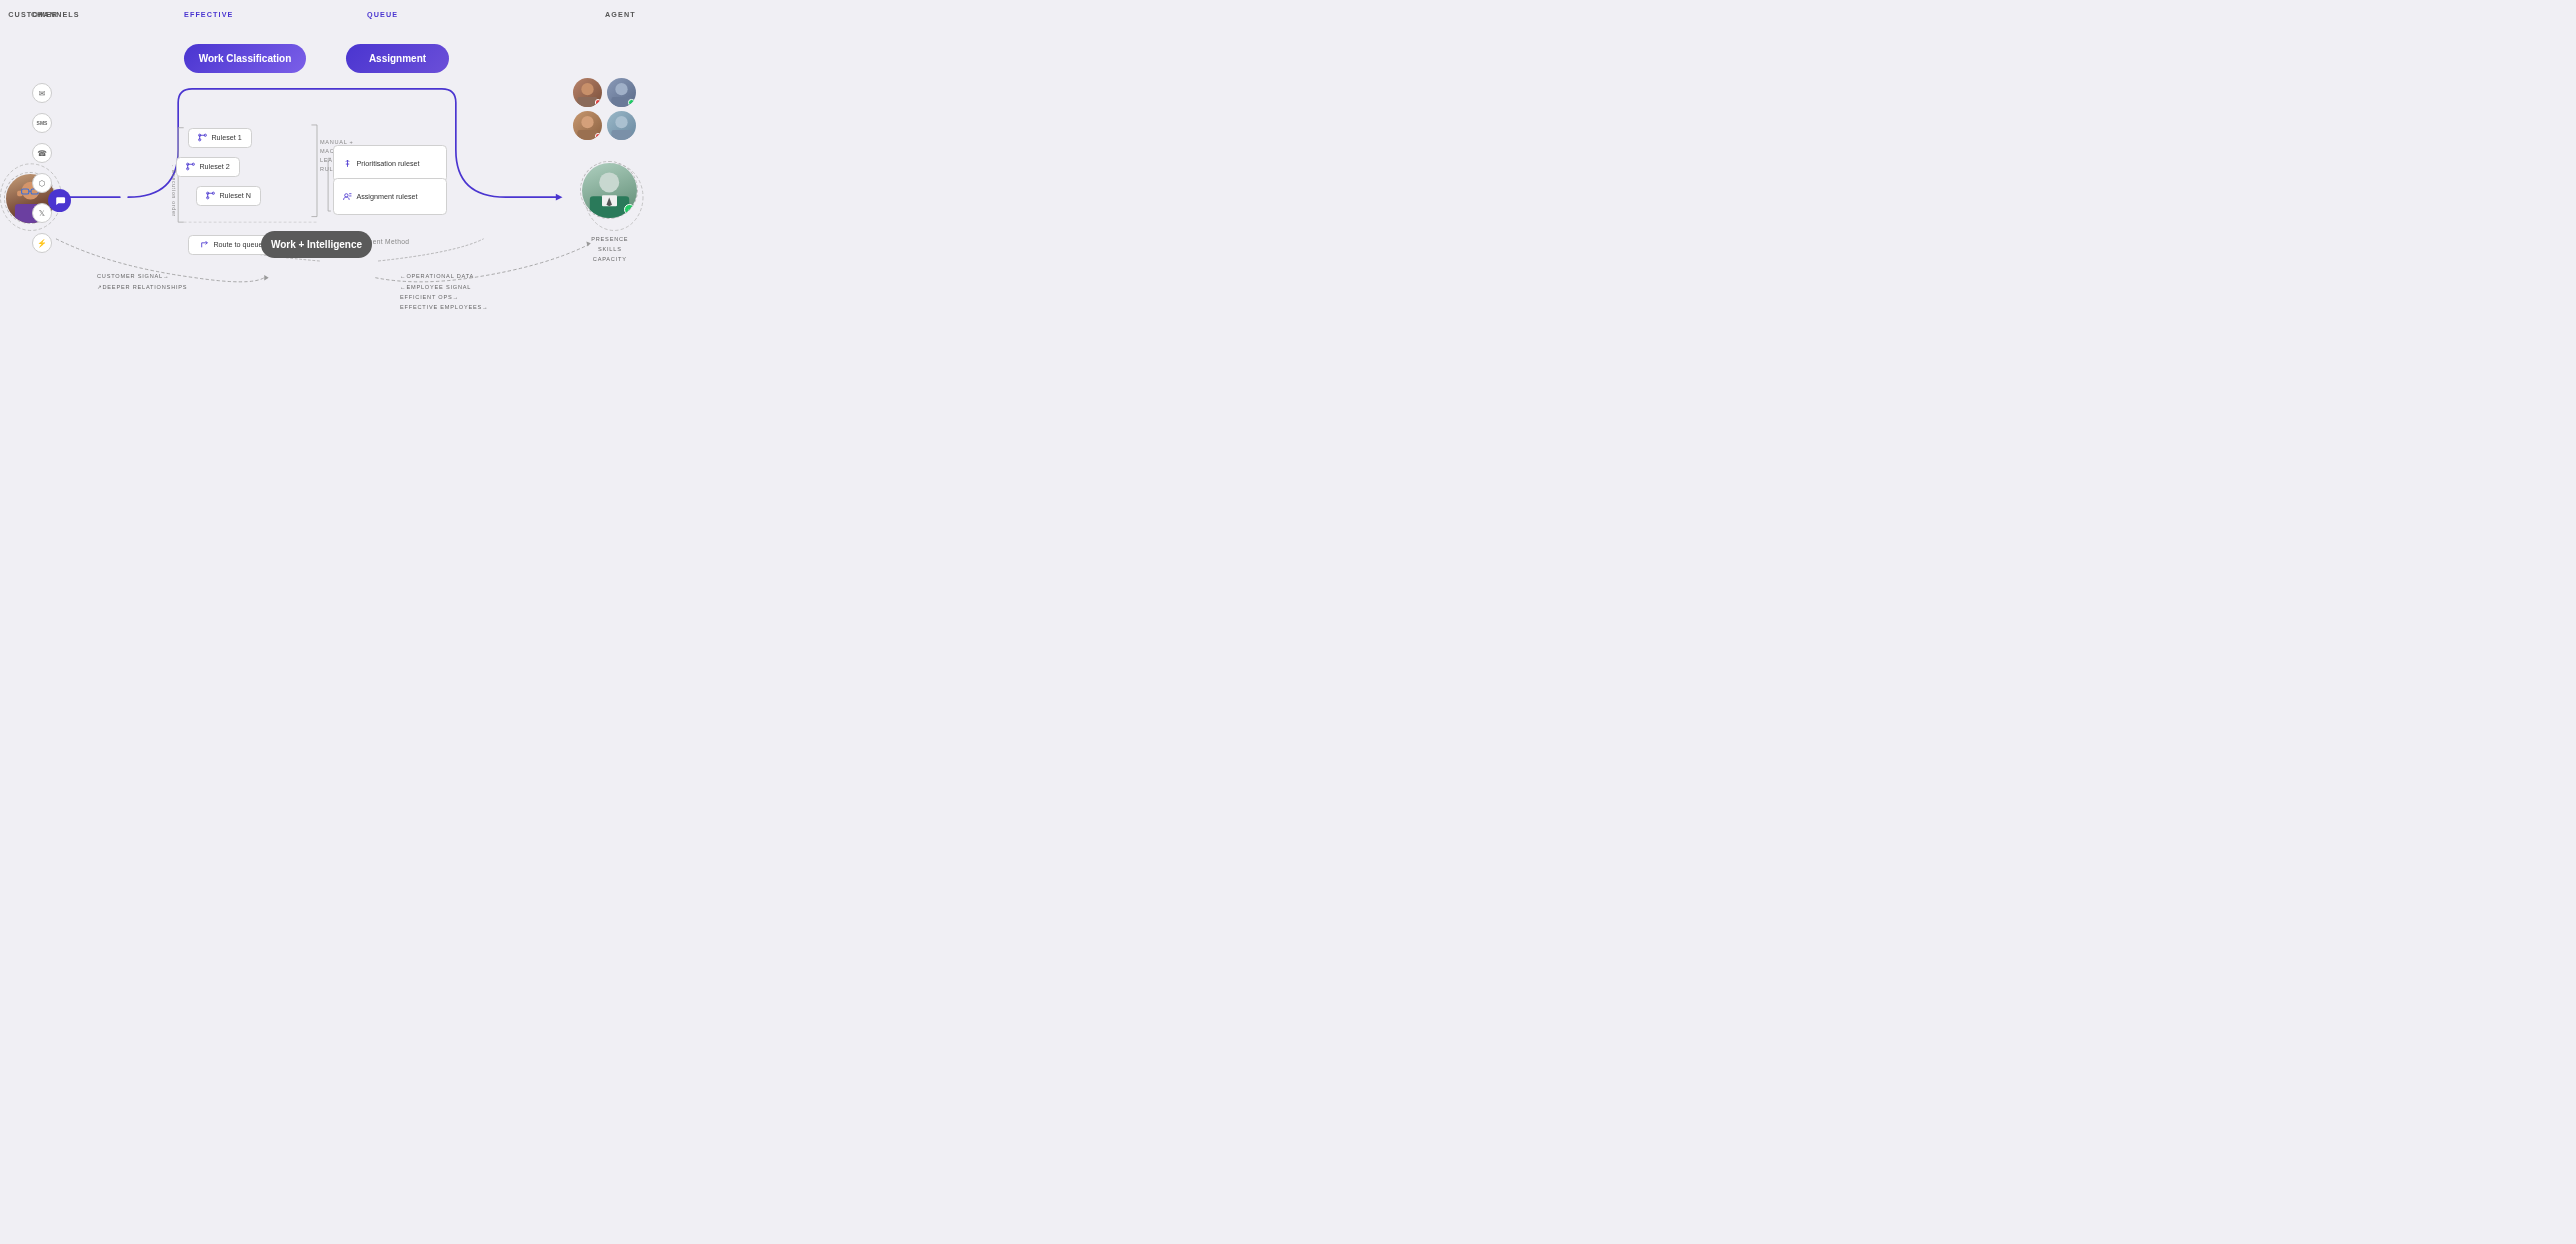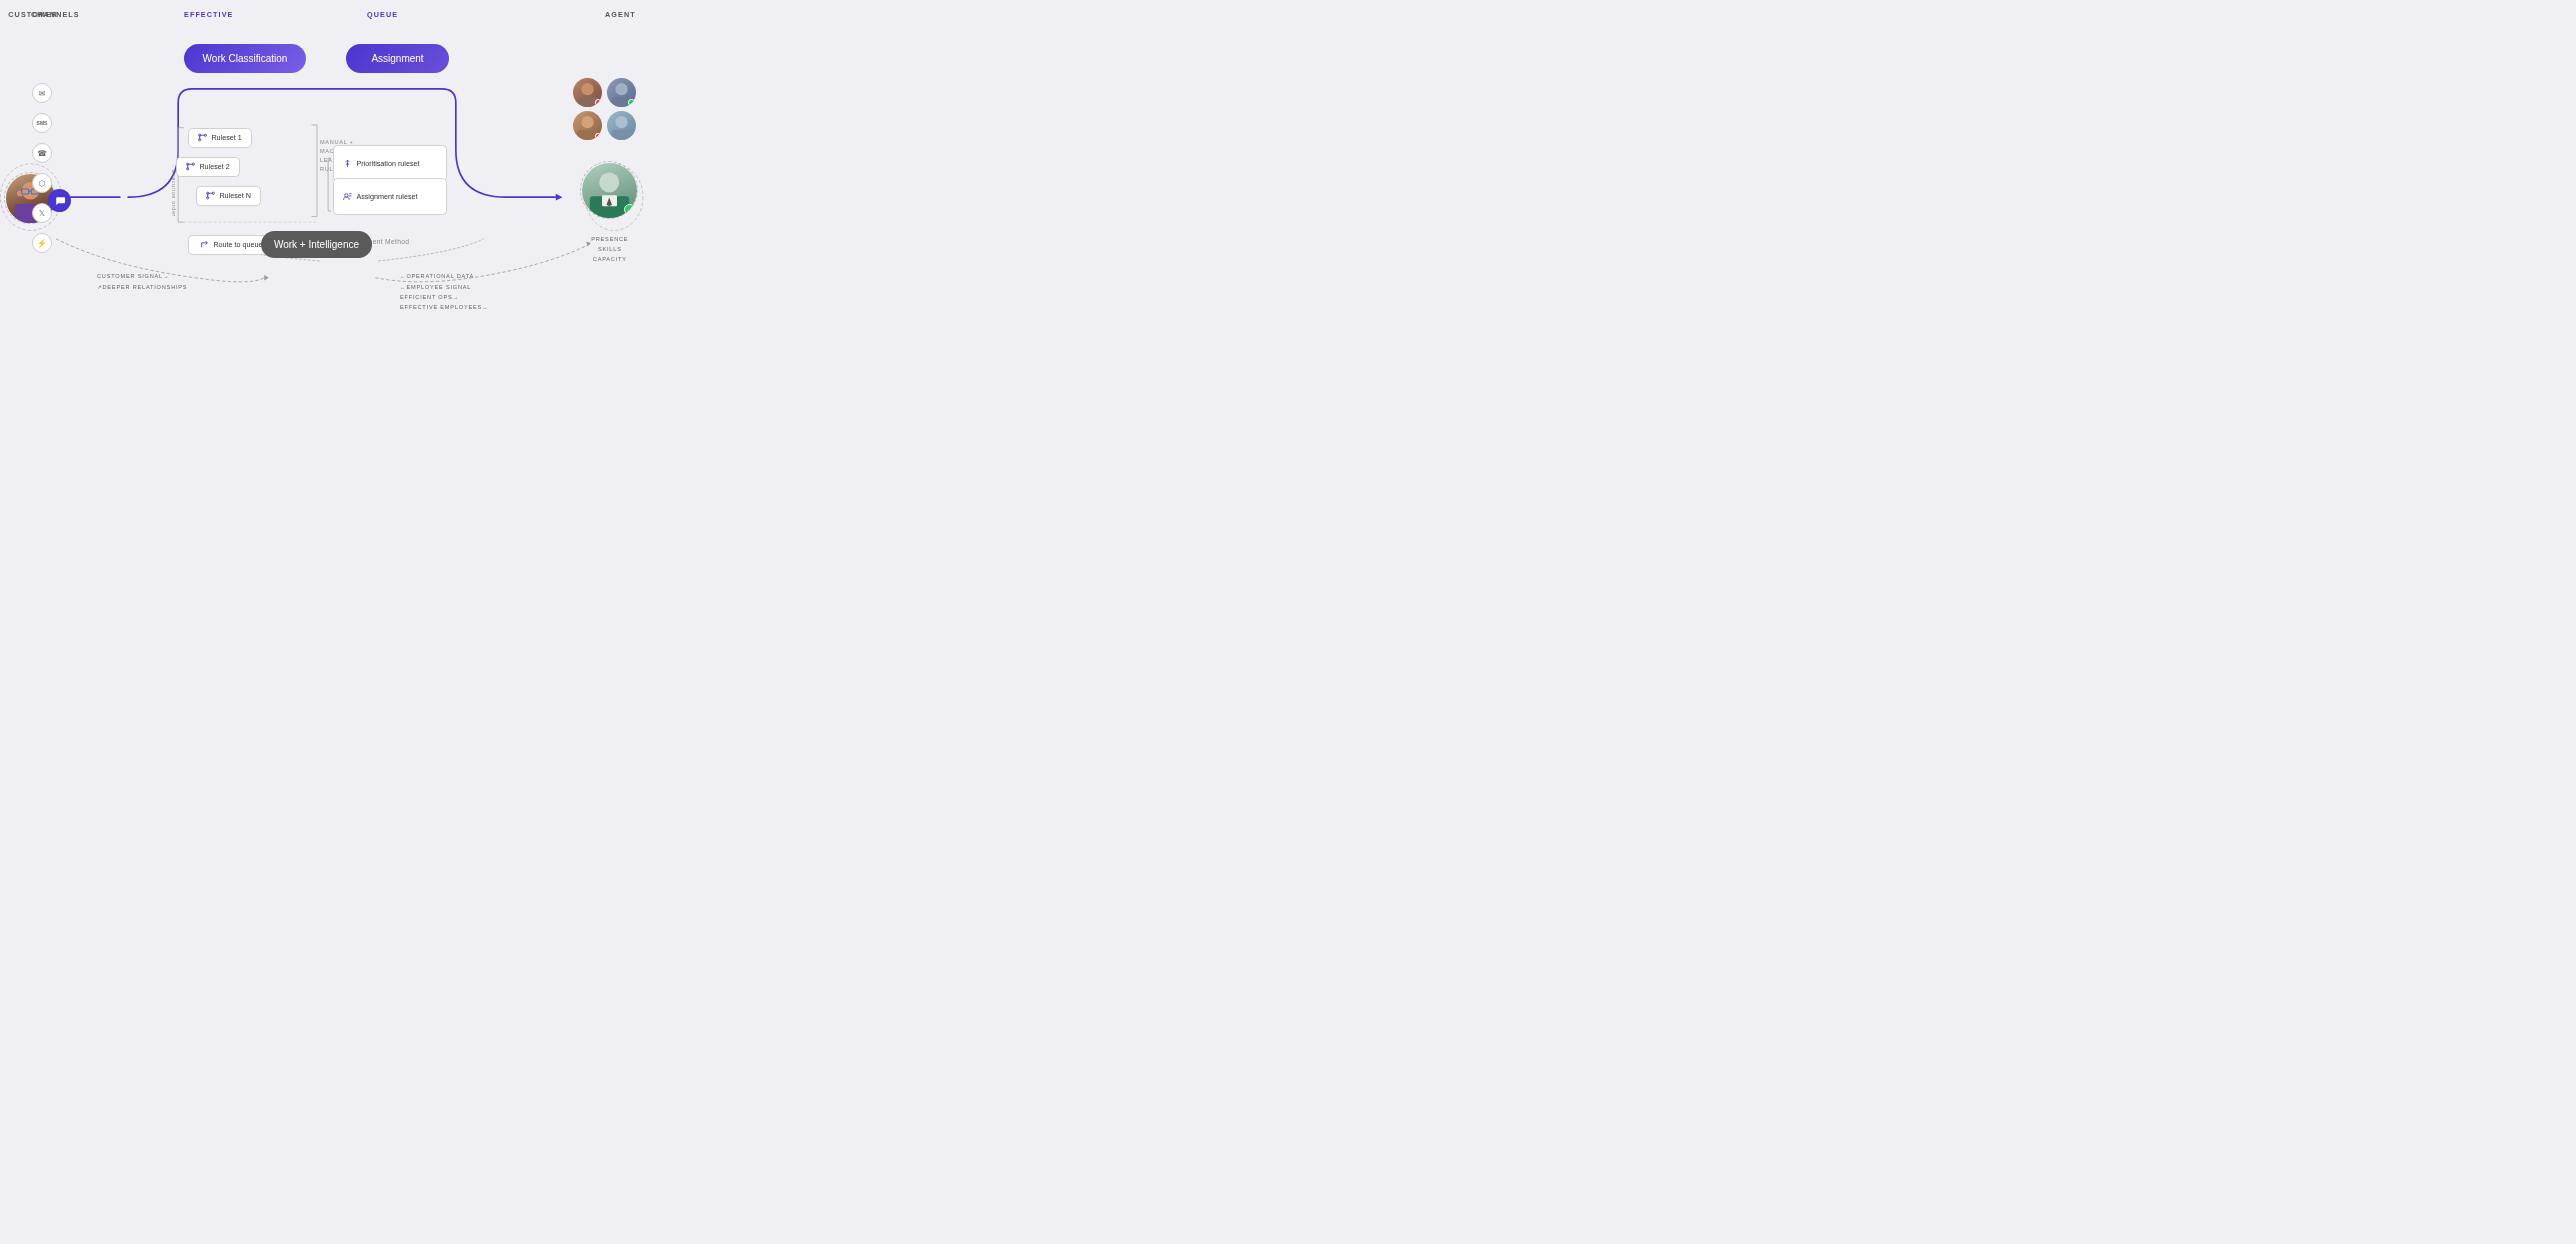--- a/index.html
+++ b/index.html
@@ -32,21 +32,21 @@
       font-weight: 700;
     }
 
     
     .pill {
       position: absolute;
       border-radius: 28px;
       display: flex;
       align-items: center;
       justify-content: center;
-      font-weight: 400;
+      font-weight: 700;
       font-size: 10px;
       color: white;
     }
     .pill-work {
       background: linear-gradient(135deg, #4a35d0, #7b5fe8);
       width: 122px;
       height: 29px;
       top: 44px;
       left: 184px;
     }

